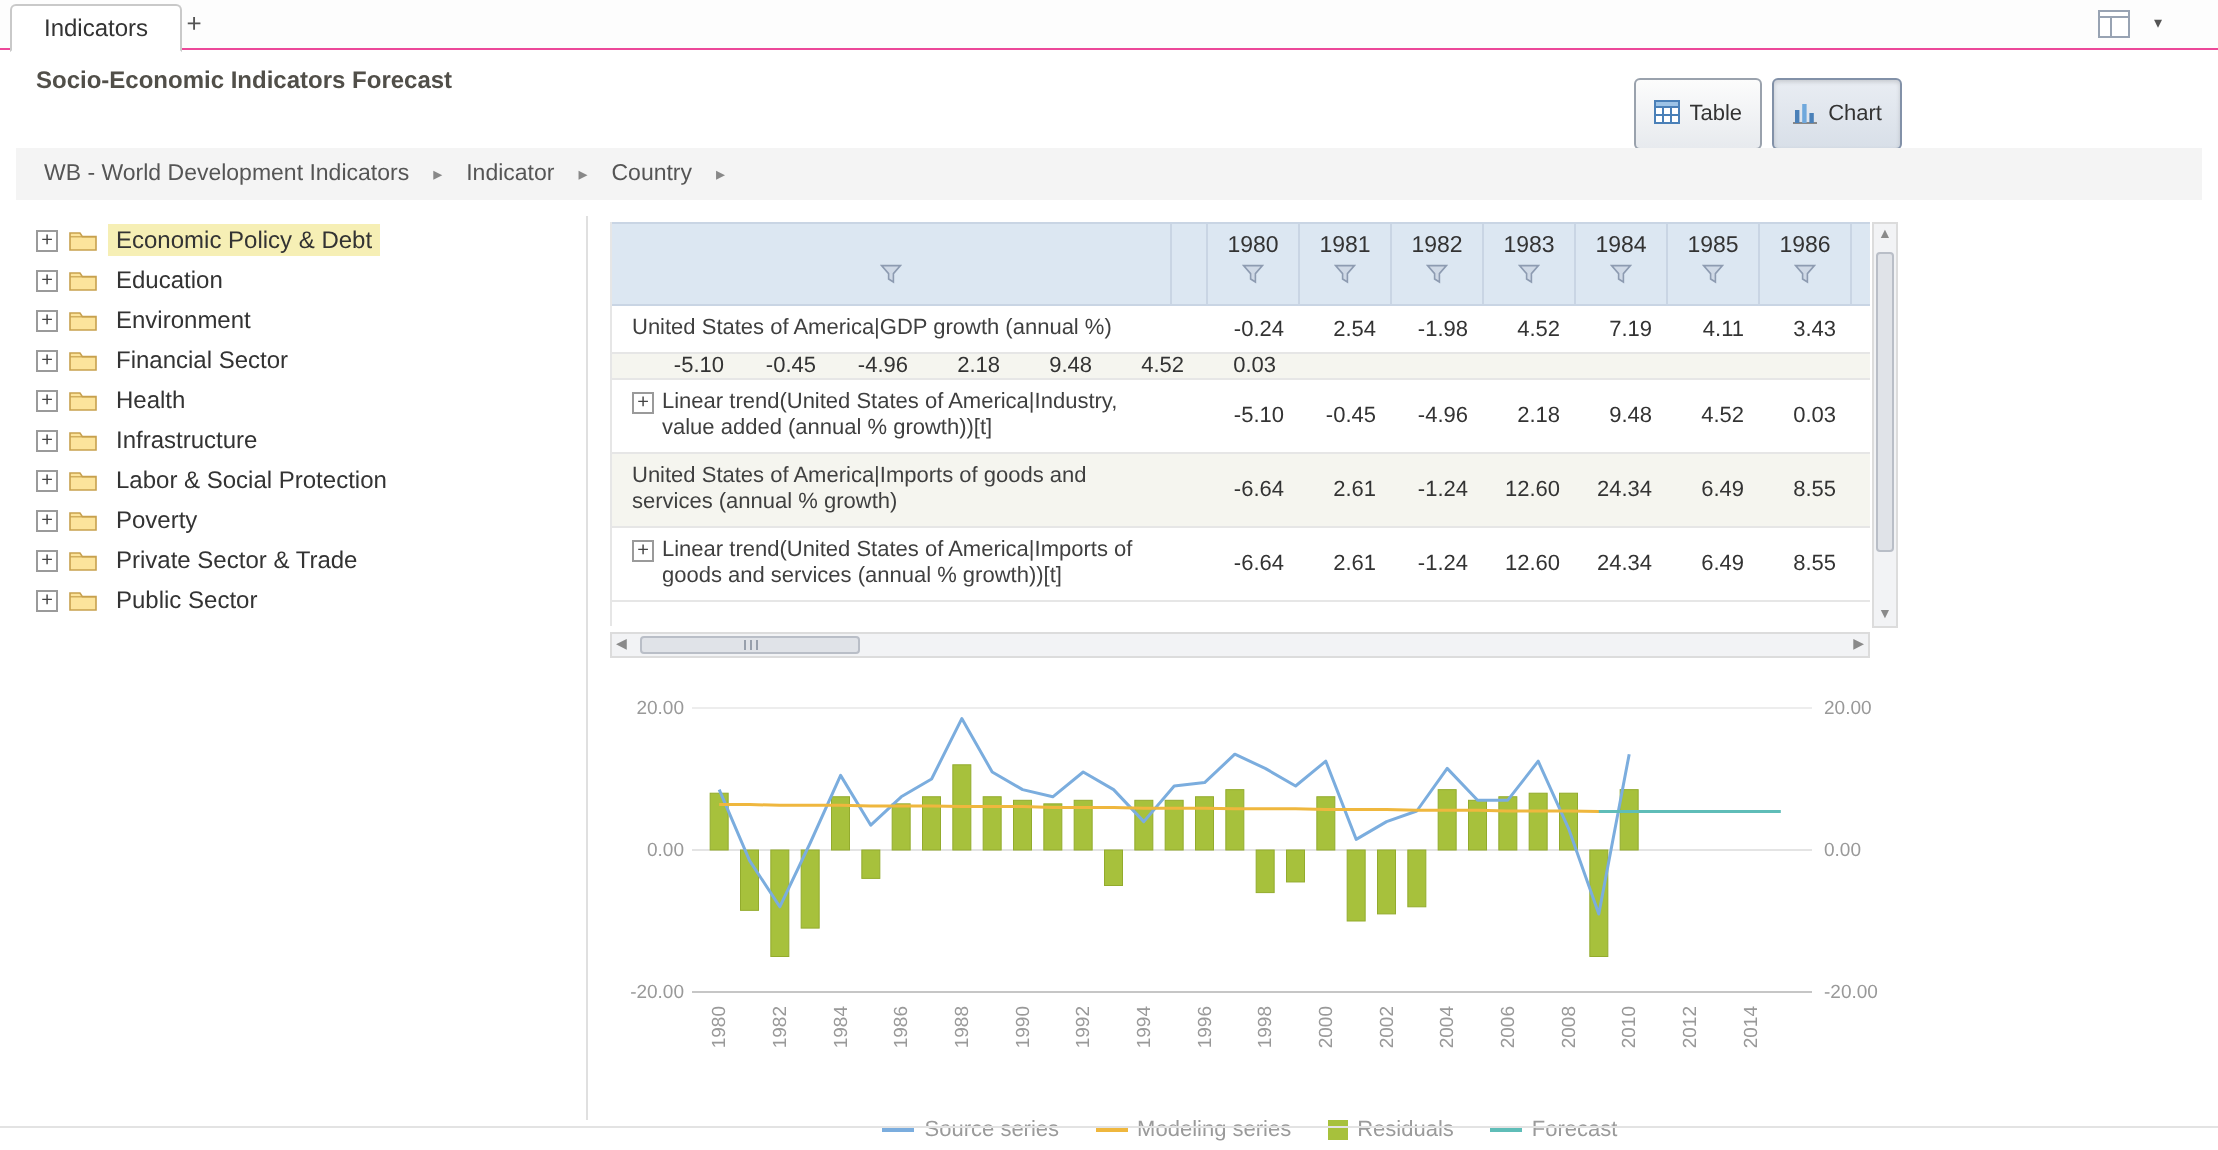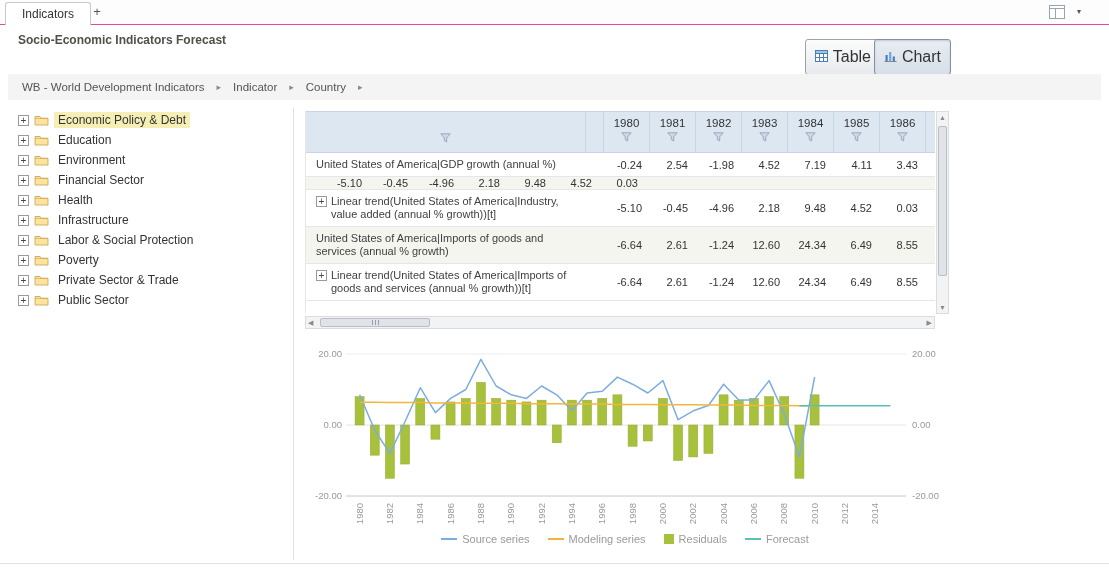--- a/index.html
+++ b/index.html
@@ -12,21 +12,21 @@
     overflow: hidden;
   }
   
   .tabbar { position:absolute; top:0; left:0; right:0; height:25px; background:#fdfdfd; border-bottom:1px solid #ec4899; }
   .tab { position:absolute; left:5px; top:2px; height:24px; padding:0 16px; background:#fff; border:1px solid #c9c9c9; border-bottom:1px solid #fff; border-radius:3px 3px 0 0; font-size:12px; line-height:22px; color:#333; z-index:2; }
   .tab-add { position:absolute; left:88px; top:3px; width:18px; height:18px; text-align:center; font-size:13px; line-height:18px; color:#555; cursor:pointer; }
   .layout-btn { position:absolute; right:44px; top:5px; width:16px; height:14px; }
   .layout-caret { position:absolute; right:28px; top:7px; font-size:8px; color:#555; }
   
   .page-title { position:absolute; left:18px; top:33px; font-size:12px; font-weight:bold; color:#514f49; }
-  .btn { position:absolute; top:39px; height:36px; display:flex; align-items:center; gap:5px; padding:0 9px; border:1px solid #9aa2ad; border-radius:3px; background:linear-gradient(#fcfcfc,#e7eaee); font-size:16px; color:#333; cursor:pointer; }
+  .btn { position:absolute; top:39px; height:36px; display:flex; align-items:center; gap:5px; padding:0 9px; border:1px solid #9aa2ad; border-radius:3px; background:linear-gradient(#fcfcfc,#e7eaee); font-size:11px; color:#333; cursor:pointer; }
   .btn-table { right:228px; }
   .btn-chart { right:158px; background:linear-gradient(#e9edf3,#d8dfe8); border-color:#8291a8; box-shadow:inset 0 1px 2px rgba(0,0,0,0.15);text-align:right; }
   
   .breadcrumb { position:absolute; left:8px; right:8px; top:74px; height:26px; background:#f4f4f4; display:flex; align-items:center; gap:12px; padding:0 14px; font-size:11.5px; color:#555; }
   .bc-arrow { font-size:9px; color:#888; }
   
   .tree { position:absolute; left:18px; top:110px; width:272px; }
   .tree-item { display:flex; align-items:center; height:20px; gap:5px; font-size:12px; color:#333; cursor:default; }
   .expander { display:inline-block; width:11px; height:11px; border:1px solid #9a9a9a; background:#fff; font-size:10px; line-height:9px; text-align:center; color:#444; flex:0 0 11px; }
   .folder { display:inline-flex; align-items:center; }
@@ -56,21 +56,21 @@
   .vscroll .down { bottom:0; left:0; width:11px; }
   .hscroll .left { left:2px; top:0; height:11px; }
   .hscroll .right { right:2px; top:0; height:11px; }
   .vthumb { position:absolute; left:1px; right:1px; top:14px; height:150px; background:#e0e3e8; border:1px solid #b9bec7; border-radius:2px; cursor:pointer; }
   .hthumb { position:absolute; top:1px; bottom:1px; left:14px; width:110px; background:#e0e3e8; border:1px solid #b9bec7; border-radius:2px; display:flex; align-items:center; justify-content:center; gap:2px; cursor:pointer; }
   .grip { width:1px; height:5px; background:#98a0ac; }
   
   .chart-wrap { position:absolute; left:300px; top:342px; width:650px; height:212px; }
   .axis-label { font-size:9.5px; fill:#999; font-family:"Liberation Sans", sans-serif; }
   .legend { display:flex; justify-content:center; align-items:center; gap:18px; margin-top:2px; }
-  .legend-item { display:flex; align-items:center; gap:5px; font-size:11px; color:#9a9a9a; cursor:pointer; }
+  .legend-item { display:flex; align-items:center; gap:5px; font-size:11px; color:#9a9a9a; cursor:pointer;margin-top:25px; }
   .legend-line { display:inline-block; width:16px; height:2px; }
   .legend-box { display:inline-block; width:10px; height:10px; }
   .bottom-line { position:absolute; left:0; right:0; top:563px; height:1px; background:#e3e3e3; }
 </style>
 </head>
 <body>
 
 <div class="tabbar">
   <div class="tab">
     <span>Indicators</span>

